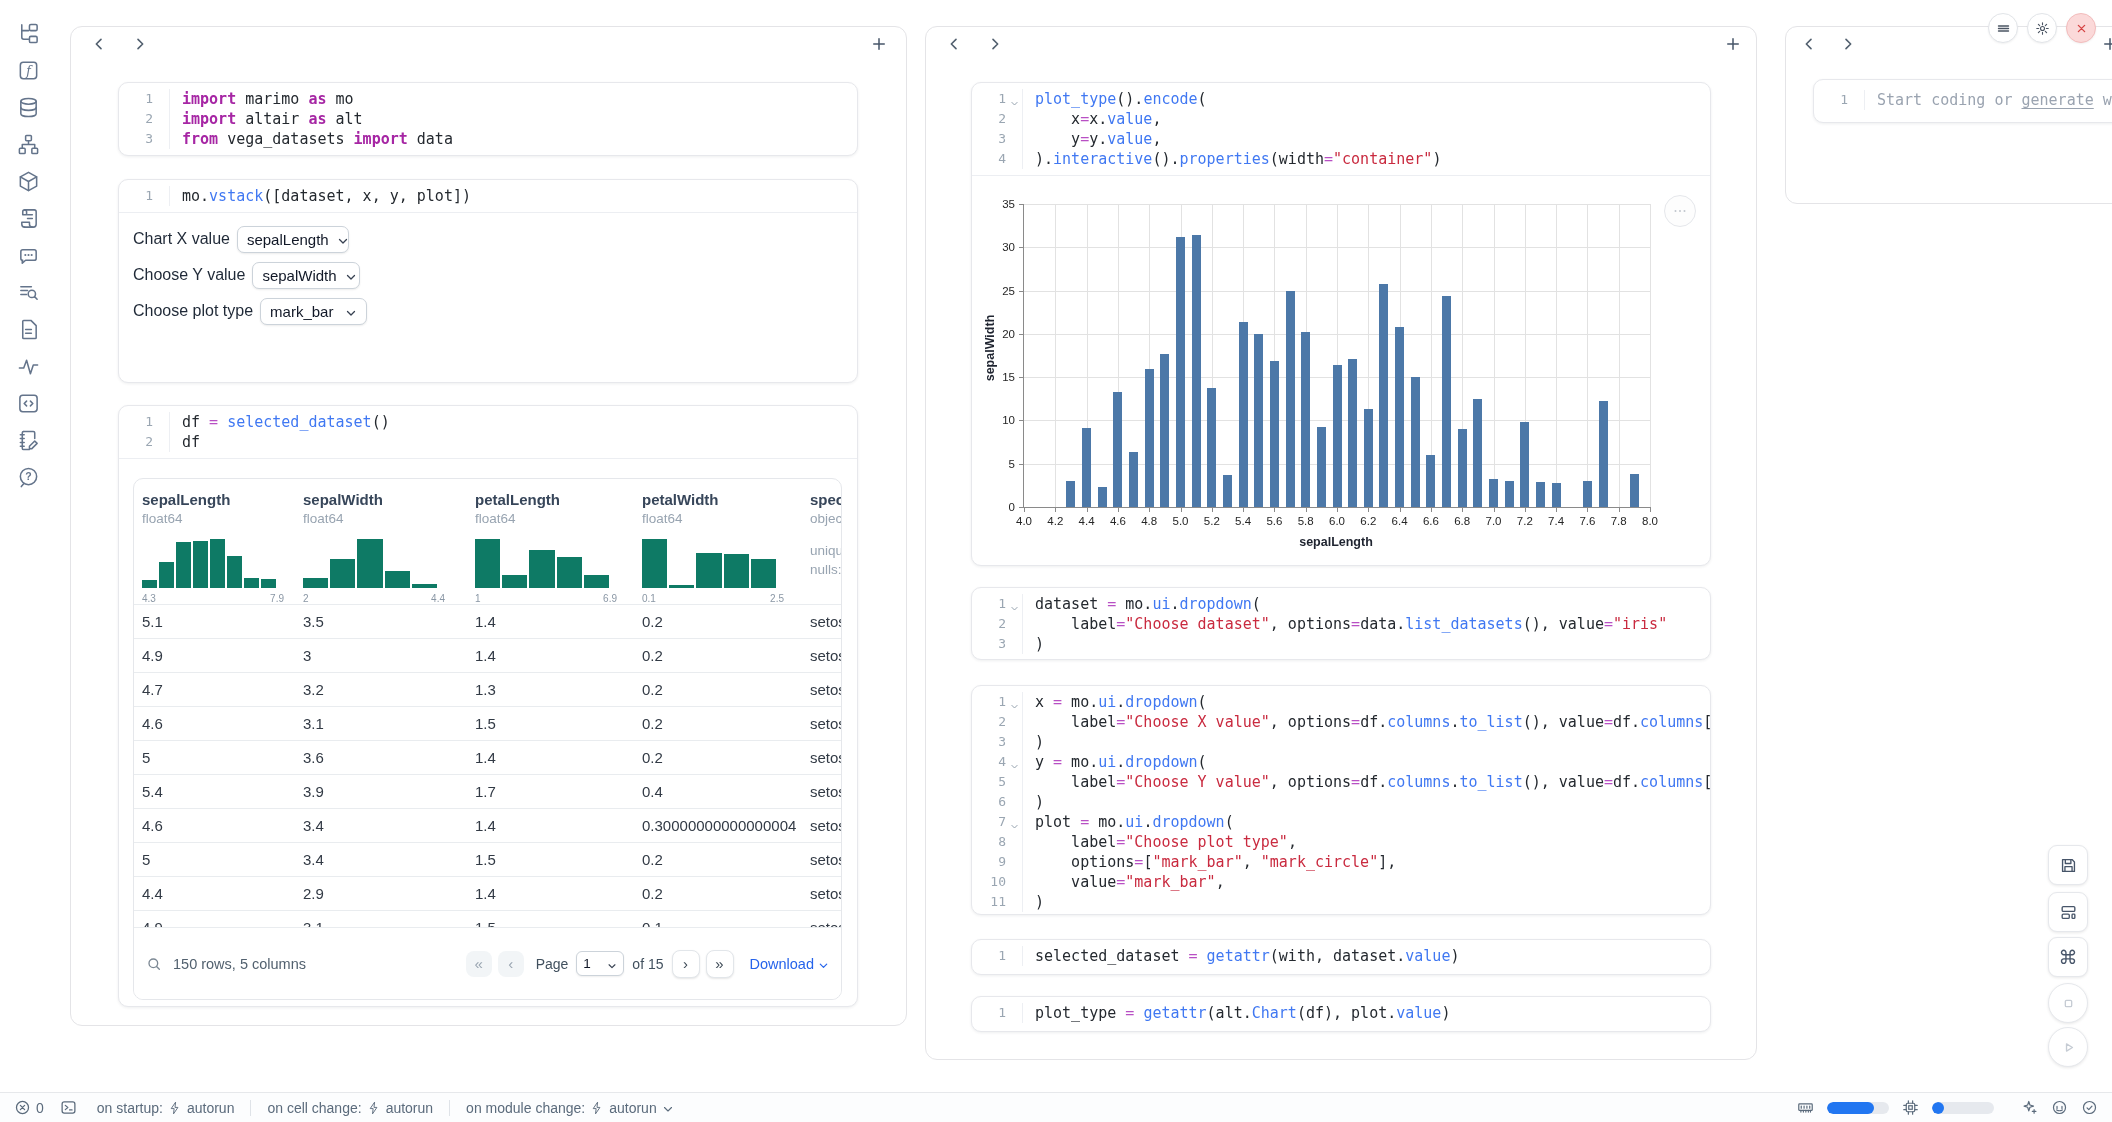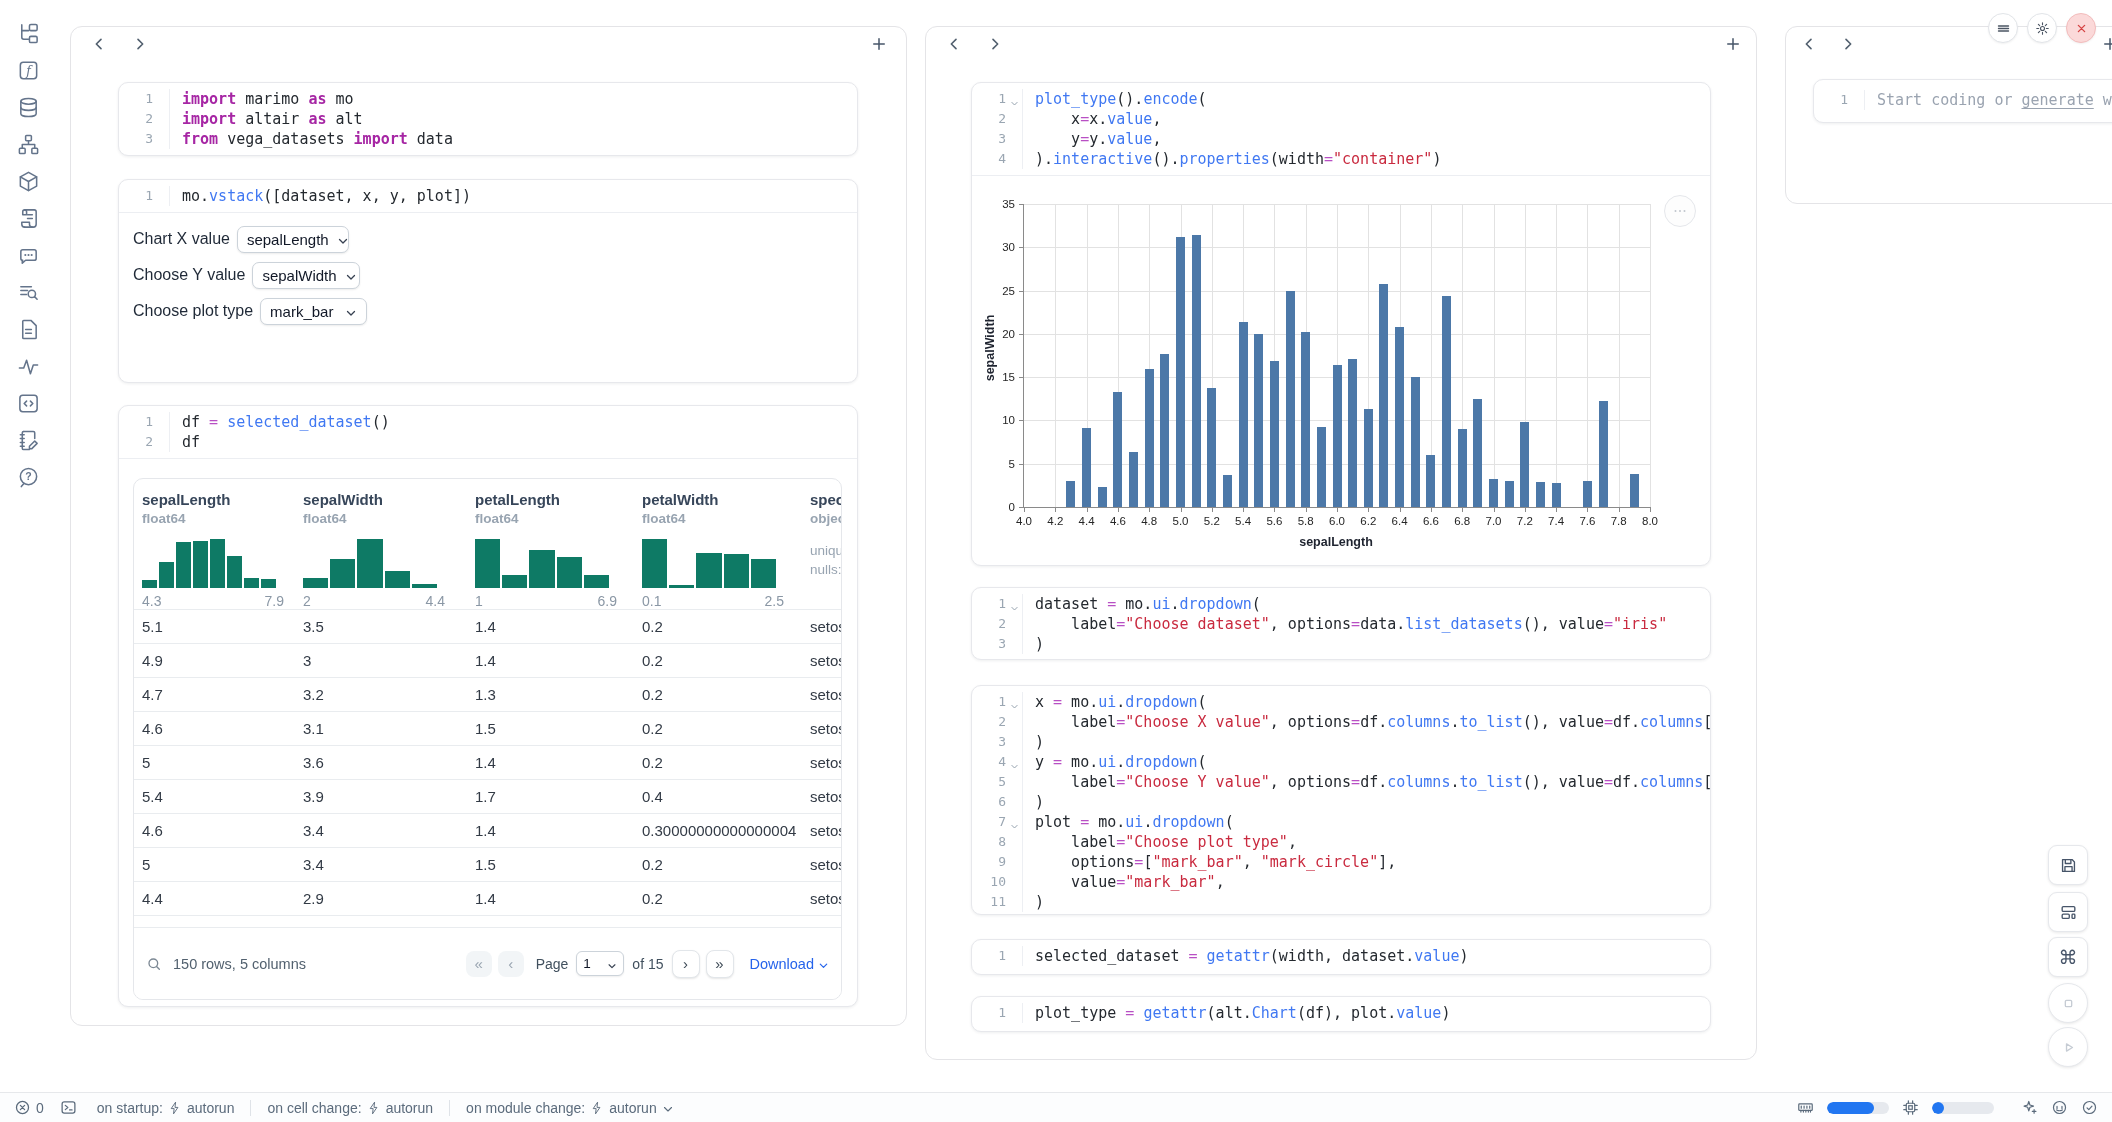--- a/index.html
+++ b/index.html
@@ -41,24 +41,24 @@
   #ctl-dataset .select{width:232px;}
   #ctl-x .select{width:112px;}
   #ctl-y .select{width:108px;}
   #ctl-plot .select{width:107px;}
   
   #table-box{position:absolute;left:14px;top:72px;width:707px;height:520px;border:1px solid #e5e7eb;
              border-radius:10px;overflow:hidden;background:#fff;}
   .tgrid{display:grid;grid-template-columns:161px 172px 167px 168px minmax(0,1fr);}
   .th{padding:12px 8px 0 8px;overflow:hidden;}
   .th-name{font-weight:bold;font-size:15px;color:#37465a;white-space:nowrap;}
-  .th-type{font-size:13.5px;color:#98a4b1;margin-top:3px;white-space:nowrap;font-weight:bold;}
+  .th-type{font-size:13.5px;color:#98a4b1;margin-top:3px;white-space:nowrap;}
   .hist{display:flex;align-items:flex-end;gap:2px;height:52px;width:134px;margin-top:10px;}
   .hist .bar{flex:1;background:#0e7a65;}
-  .th-range{display:flex;justify-content:space-between;width:142px;font-size:14px;color:#8a97a5;margin-top:5px;}
+  .th-range{display:flex;justify-content:space-between;width:142px;font-size:10px;color:#8a97a5;margin-top:5px;}
   .th-meta{font-size:13.5px;color:#98a4b1;margin-top:15px;line-height:19px;white-space:nowrap;}
   .trow{height:33px;border-top:1px solid #e9ecef;font-size:15px;color:#323a45;align-items:center;}
   .trow>div{padding:0 8px;white-space:nowrap;overflow:hidden;}
   .tfoot{position:absolute;left:0;right:0;bottom:0;height:47px;border-top:1px solid #e9ecef;display:flex;
          align-items:center;padding:12px 12px;font-size:14.5px;color:#52616f;background:#fff;}
   .tfoot .sicon{width:16px;height:16px;color:#7c8894;margin-right:11px;flex:none;}
   .pgroup{margin-left:auto;display:flex;align-items:center;gap:6px;}
   .pg{width:26px;height:26px;border-radius:8px;display:flex;align-items:center;justify-content:center;
       font-size:15px;color:#9aa5b1;background:#f2f5f7;cursor:pointer;}
   .pg.raised{background:#fff;border:1px solid #e2e6ea;box-shadow:0 1px 2px rgba(0,0,0,.1);color:#3d4a56;}
@@ -684,21 +684,21 @@
             <span class="ln">11</span>
             <span class="ctext"><span class="t-pl">)</span></span>
           </div>
         </div>
     </div>
 
     <div class="cell" style="left:45px;top:912px;width:738px;height:34px">
       <div class="code">
           <div class="cline">
             <span class="ln">1</span>
-            <span class="ctext"><span class="t-pl">selected_dataset </span><span class="t-op">=</span><span class="t-pl"> </span><span class="t-fn">getattr</span><span class="t-pl">(width, dataset.</span><span class="t-fn">value</span><span class="t-pl">)</span></span>
+            <span class="ctext"><span class="t-pl">selected_dataset </span><span class="t-op">=</span><span class="t-pl"> </span><span class="t-fn">getattr</span><span class="t-pl">(with, dataset.</span><span class="t-fn">value</span><span class="t-pl">)</span></span>
           </div>
         </div>
     </div>
 
     <div class="cell" style="left:45px;top:969px;width:738px;height:34px">
       <div class="code">
           <div class="cline">
             <span class="ln">1</span>
             <span class="ctext"><span class="t-pl">plot_type </span><span class="t-op">=</span><span class="t-pl"> </span><span class="t-fn">getattr</span><span class="t-pl">(alt.</span><span class="t-fn">Chart</span><span class="t-pl">(df), plot.</span><span class="t-fn">value</span><span class="t-pl">)</span></span>
           </div>

